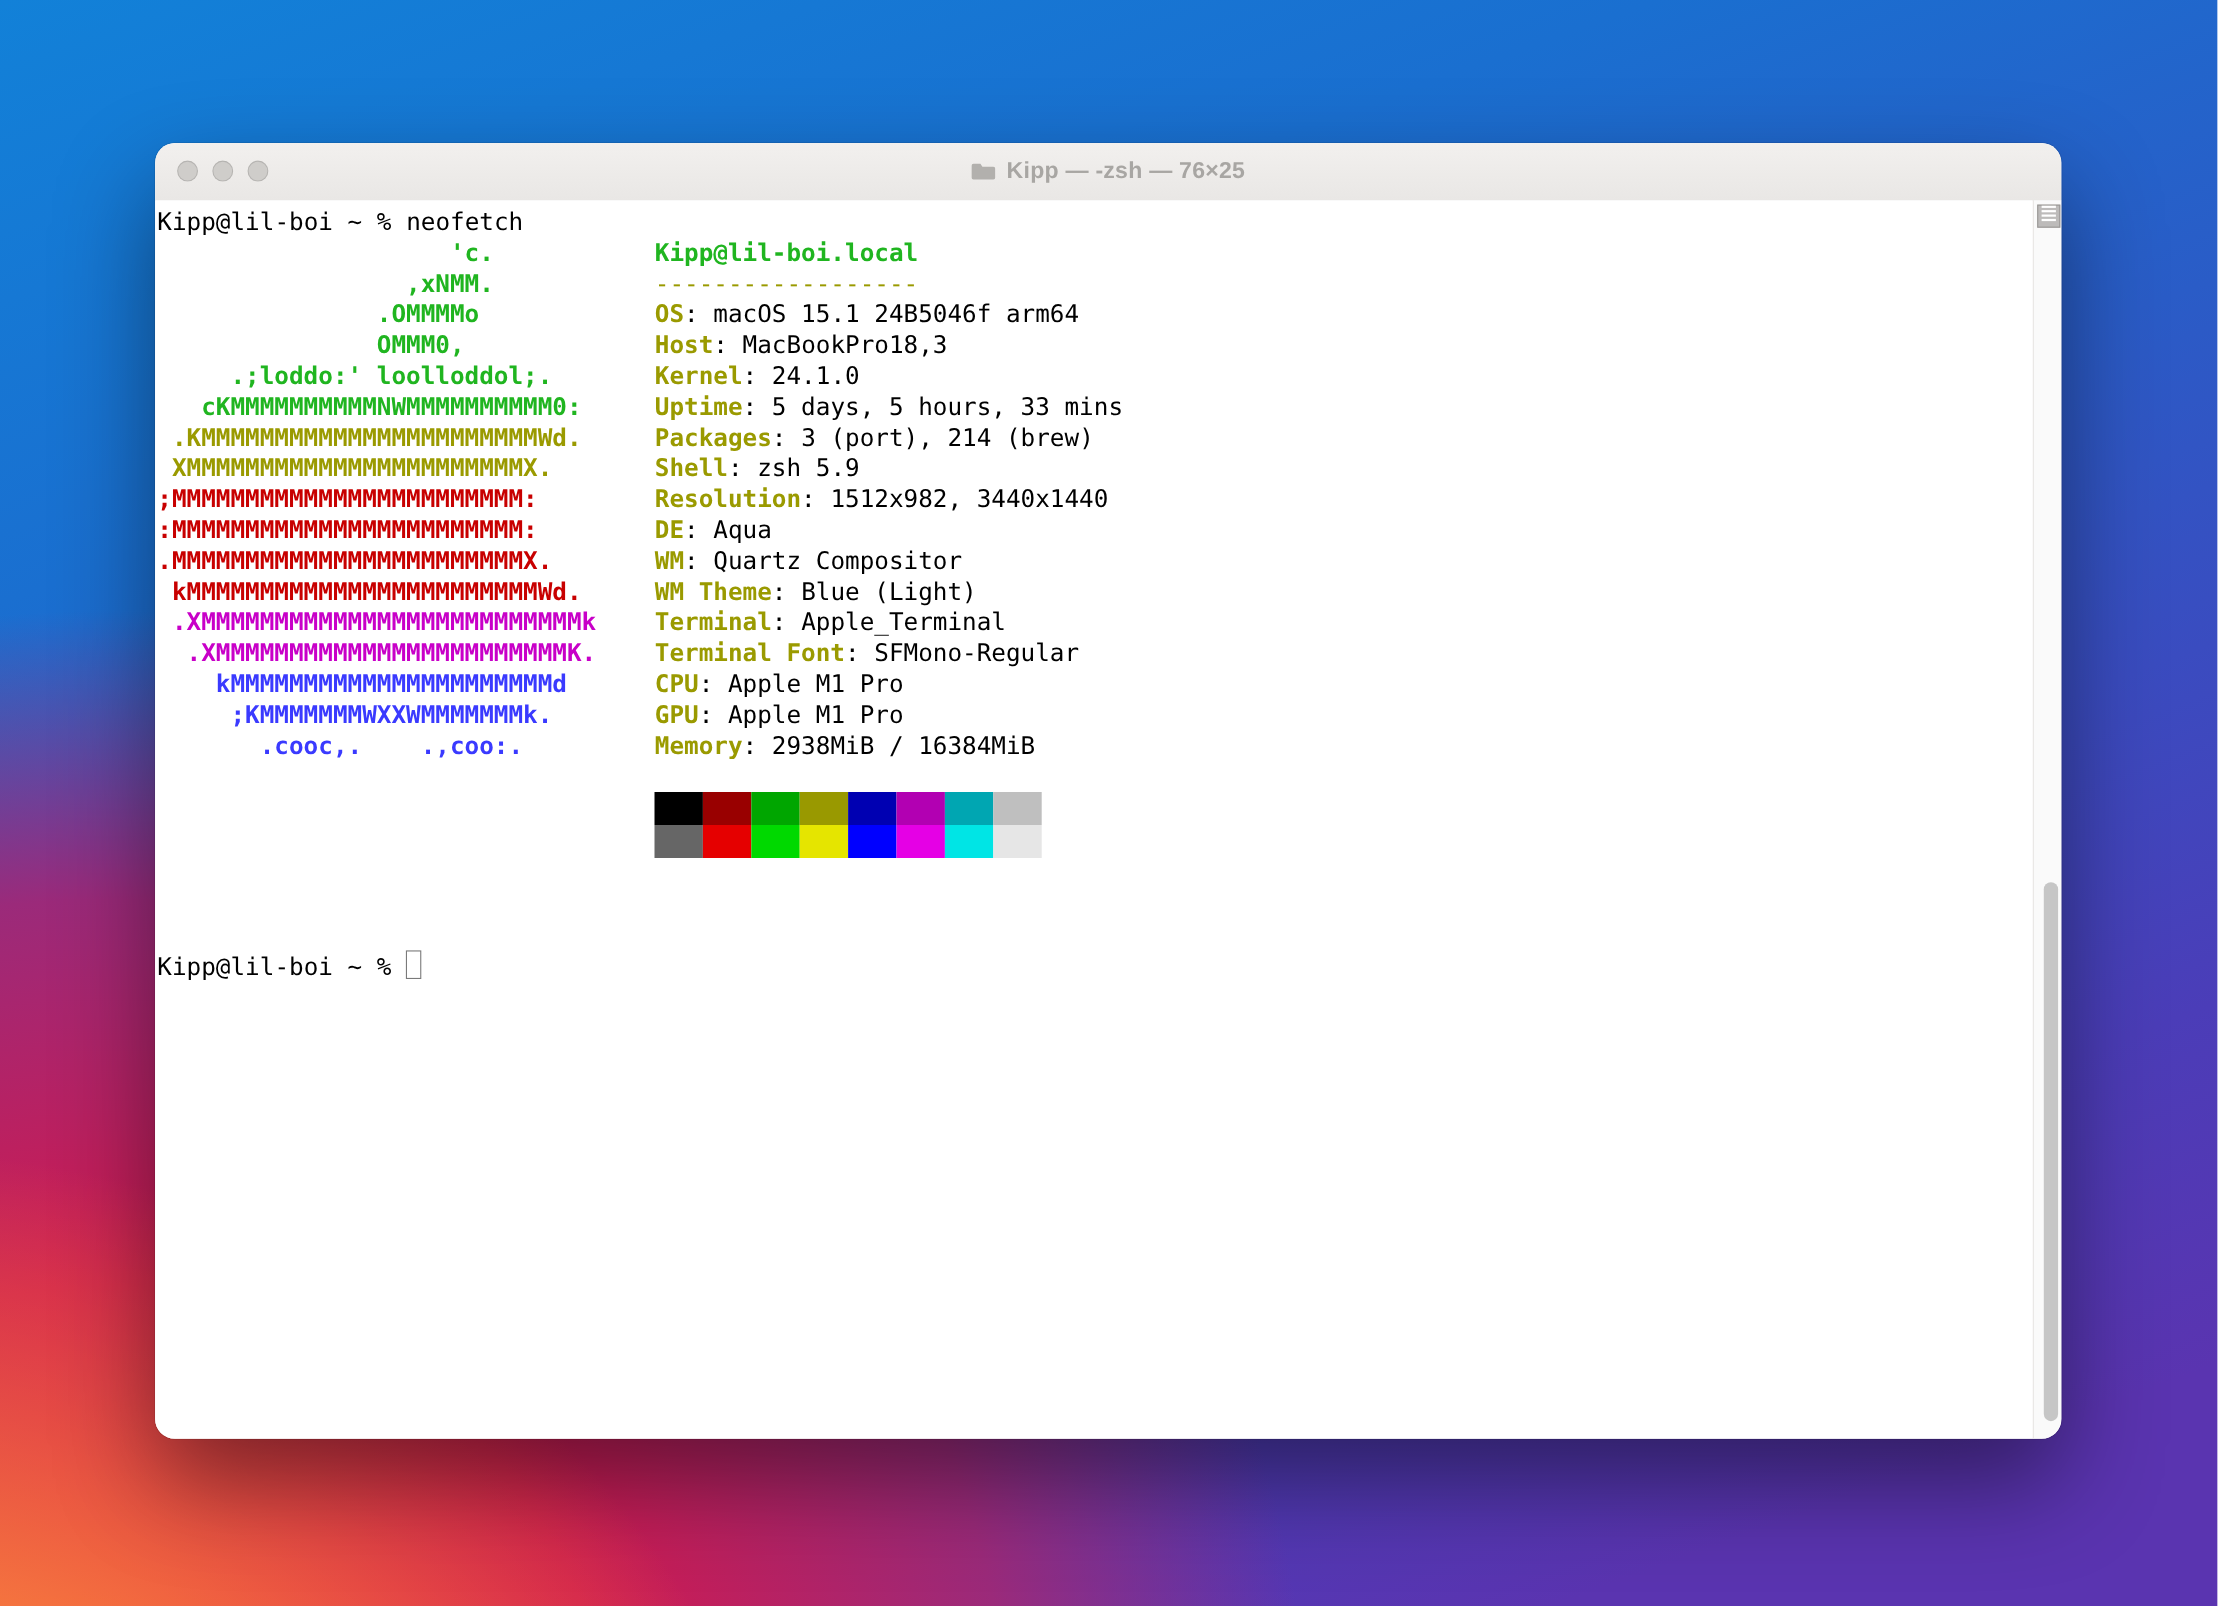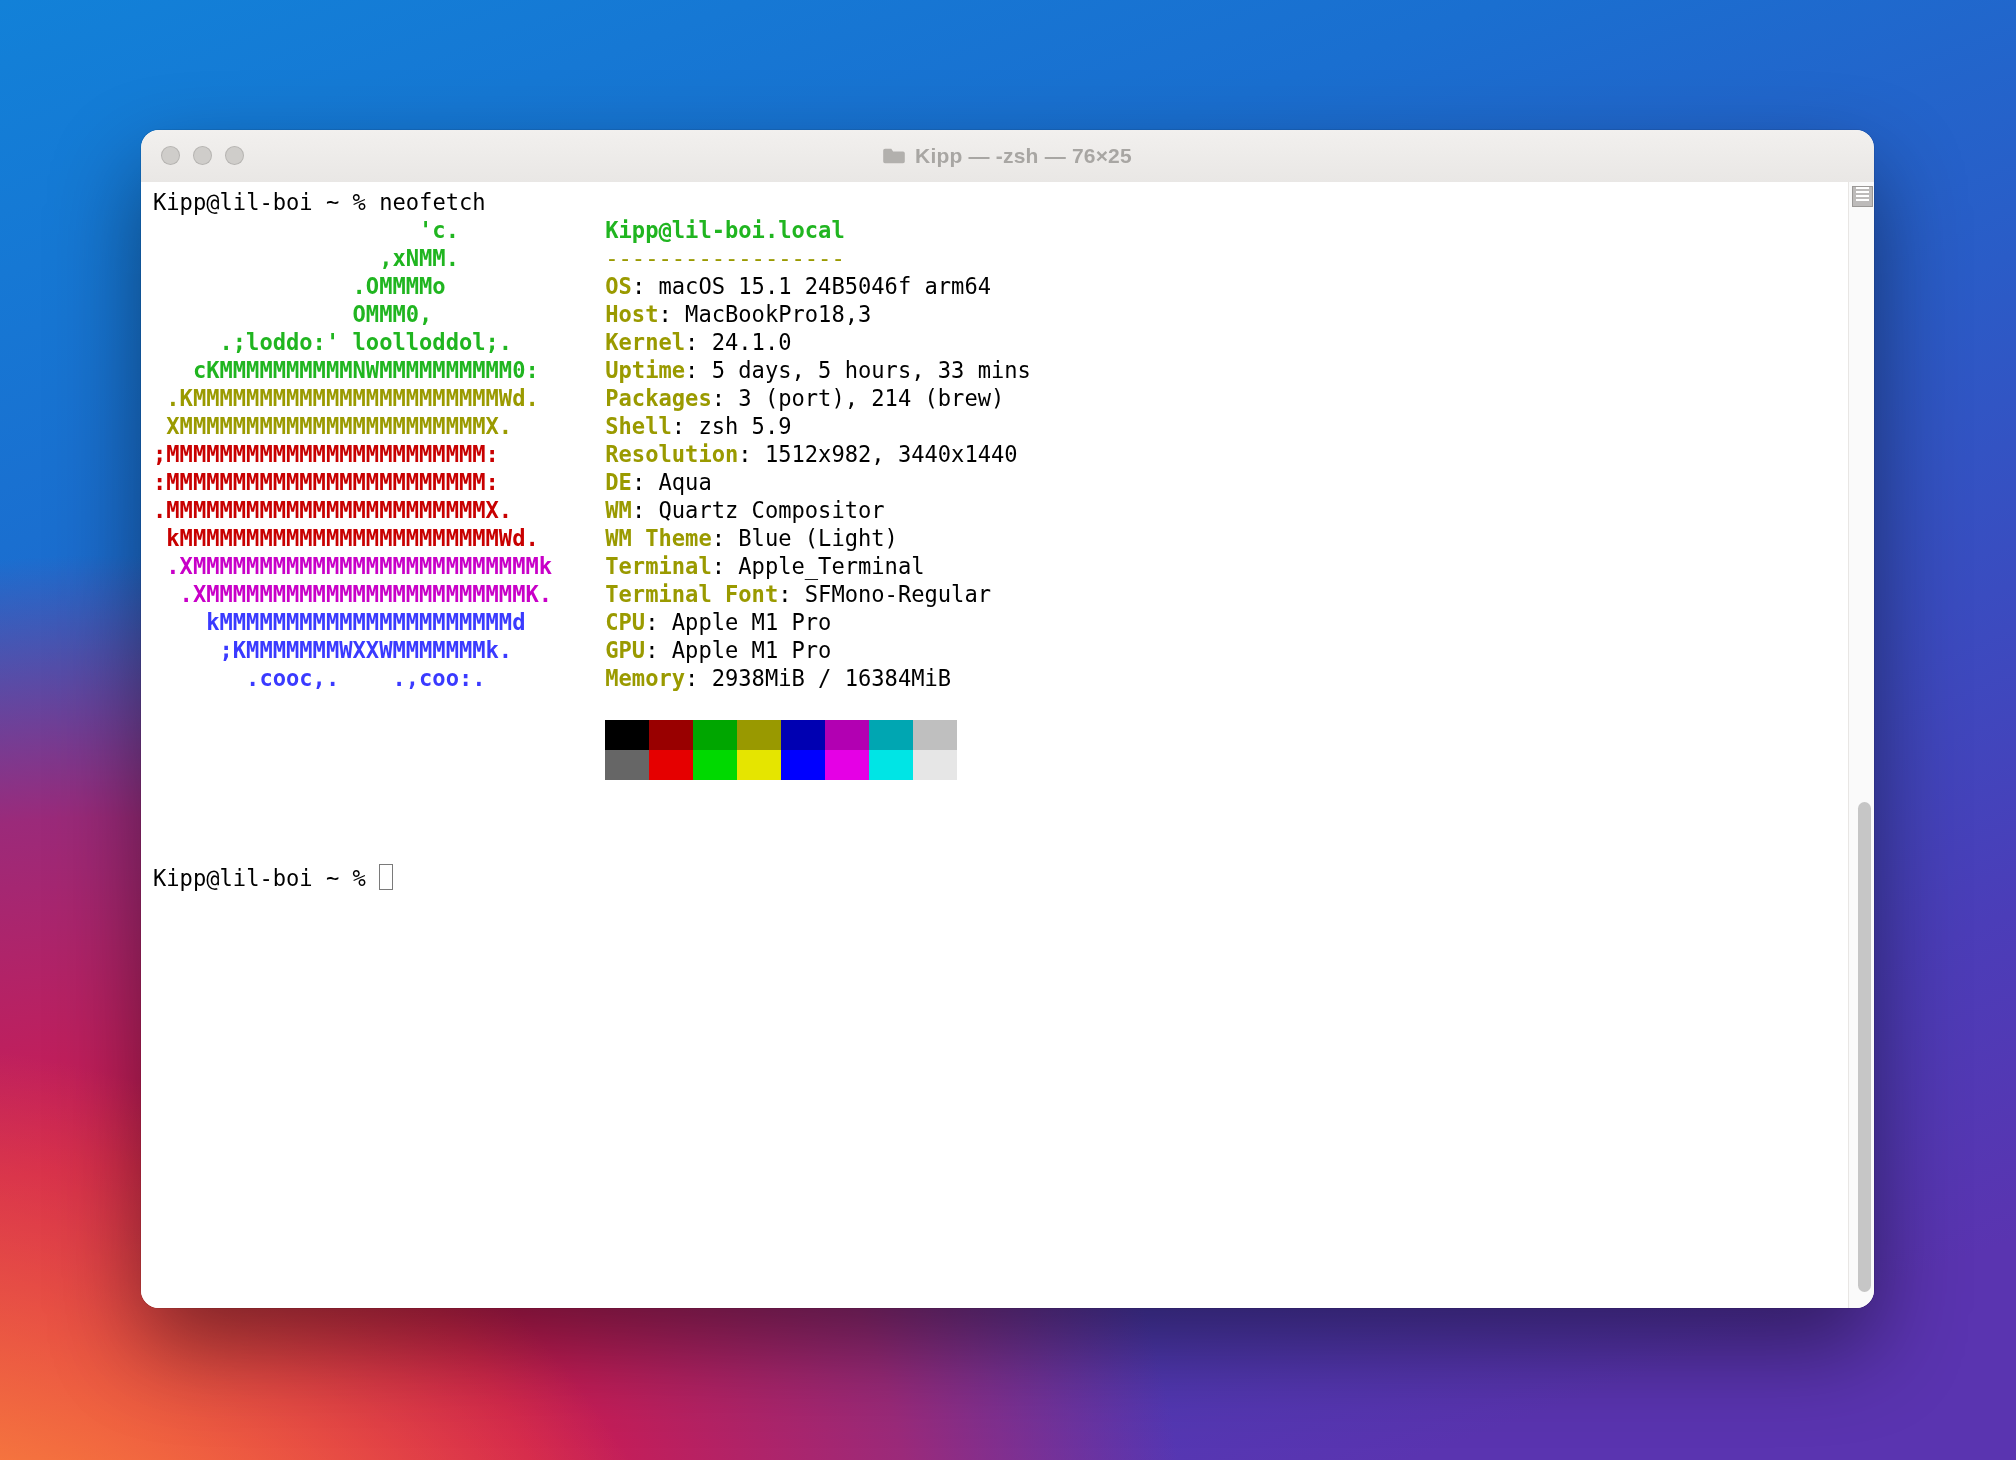--- a/index.html
+++ b/index.html
@@ -28,21 +28,21 @@
   }
   #traffic{position:absolute;left:20px;top:16px;display:flex;gap:13px;}
   .tl{width:19px;height:19px;border-radius:50%;background:#cfcdca;
       box-shadow:inset 0 0 0 1px rgba(0,0,0,.12);}
   #title{display:flex;align-items:center;gap:10px;color:#a8a6a3;font-size:21px;
          font-weight:600;letter-spacing:.2px;}
   #title svg{width:22px;height:18px;fill:#b2b0ad;}
   
   #termwrap{position:absolute;left:0;top:52px;right:0;bottom:0;display:flex;}
   #term{
-    flex:1;background:#fff;padding:6px 0 0 12px;
+    flex:1;background:#fff;padding:6px 0 0 2px;
     font-family:"SF Mono",SFMono-Regular,ui-monospace,Menlo,Consolas,monospace;
     font-size:22.1px;line-height:28px;white-space:pre;color:#000;
     letter-spacing:0;
   }
   
   #scrolltrack{width:25px;background:#fafafa;border-left:1px solid #e8e6e4;position:relative;}
   #doc-icon{position:absolute;top:4px;left:3px;width:19px;height:19px;
     background:#bdbbba;border:1px solid #9a9896;}
   #doc-icon::before,#doc-icon::after{content:"";position:absolute;left:3px;right:3px;height:2px;background:#fff;}
   #doc-icon::before{top:4px;box-shadow:0 4px 0 #fff,0 8px 0 #fff;}

